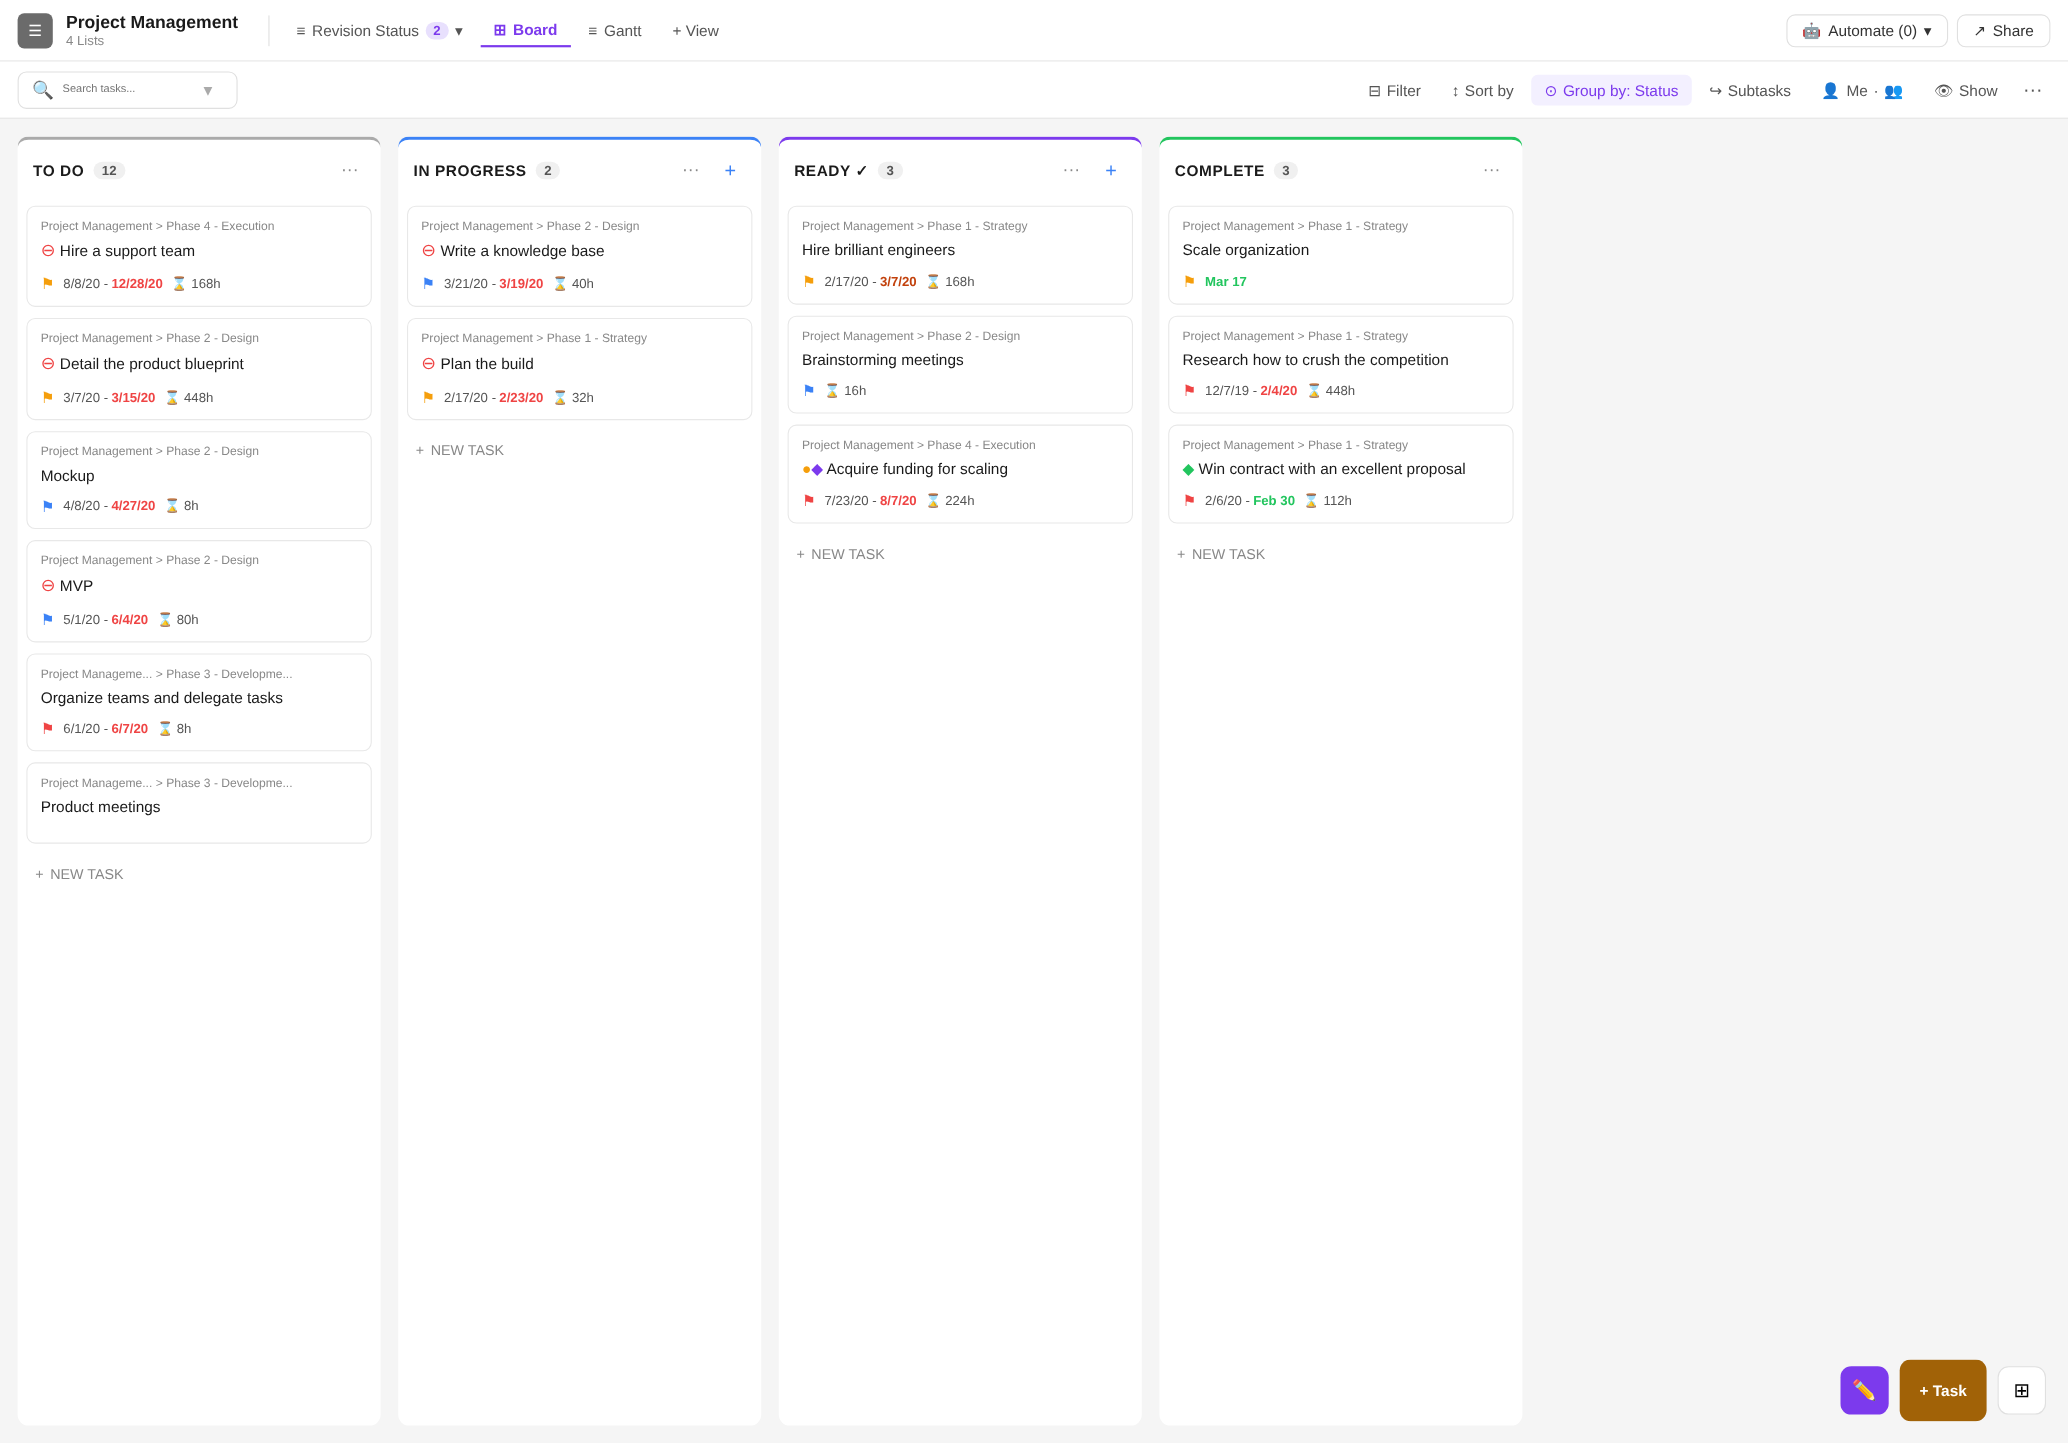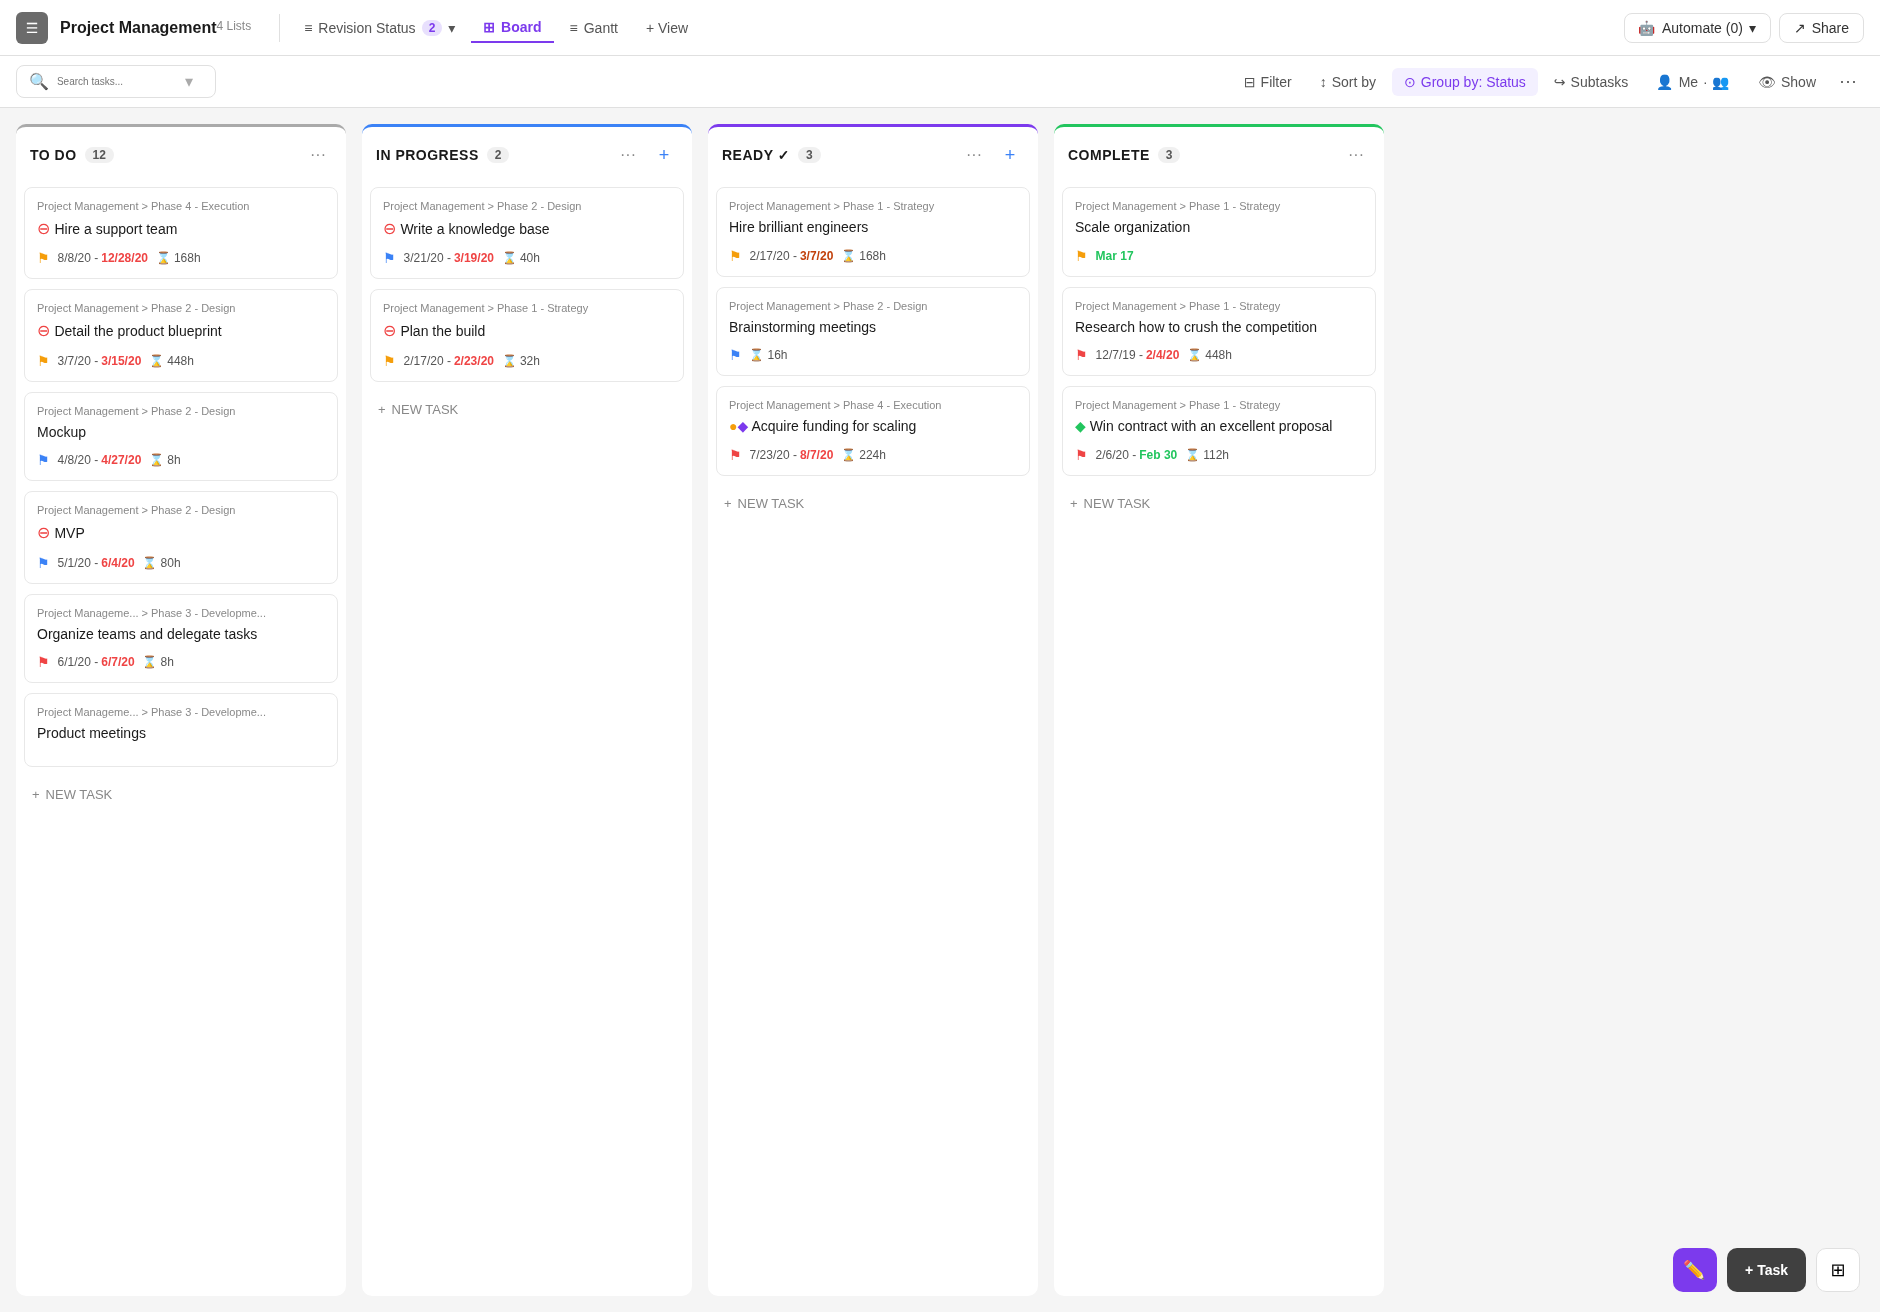--- a/index.html
+++ b/index.html
@@ -8,21 +8,21 @@
     
     .top-bar {
       display: flex; align-items: center; padding: 0 16px; height: 56px;
       background: #fff; border-bottom: 1px solid #e0e0e0; gap: 12px;
     }
     .app-icon {
       width: 32px; height: 32px; background: #6b6b6b; border-radius: 6px;
       display: flex; align-items: center; justify-content: center;
     }
     .app-icon span { color: #fff; font-size: 14px; }
-    .project-info { display: flex; flex-direction: row; margin-right: 16px; }
+    .project-info { display: flex; flex-direction: column; margin-right: 16px; }
     .project-title { font-weight: 700; font-size: 16px; color: #1a1a1a; }
     .project-subtitle { font-size: 12px; color: #888; }
     .divider-v { width: 1px; height: 28px; background: #e0e0e0; }
     .top-nav { display: flex; align-items: center; gap: 4px; }
     .nav-btn {
       display: flex; align-items: center; gap: 6px; padding: 6px 12px;
       border: none; background: none; cursor: pointer; font-size: 14px;
       color: #555; border-radius: 6px; white-space: nowrap;
     }
     .nav-btn.active { color: #7c3aed; border-bottom: 2px solid #7c3aed; border-radius: 0; font-weight: 600; }
@@ -134,21 +134,21 @@
       position: fixed; bottom: 20px; right: 20px;
       display: flex; align-items: center; gap: 10px;
     }
     .edit-btn {
       width: 44px; height: 44px; background: #7c3aed; border-radius: 10px;
       border: none; cursor: pointer; display: flex; align-items: center;
       justify-content: center; color: #fff; font-size: 18px;
     }
     .task-btn {
       display: flex; align-items: center; gap: 8px; padding: 0 18px;
-      height: 44px; background: #404040; border: none; border-radius: 10px;
+      height: 56px; background: #a16207; border: none; border-radius: 10px;
       color: #fff; font-size: 14px; font-weight: 600; cursor: pointer;
     }
     .grid-btn {
       width: 44px; height: 44px; background: #fff; border: 1px solid #e0e0e0;
       border-radius: 10px; display: flex; align-items: center; justify-content: center;
       cursor: pointer; font-size: 18px;
     }
   </style>
 </head>
 <body>

